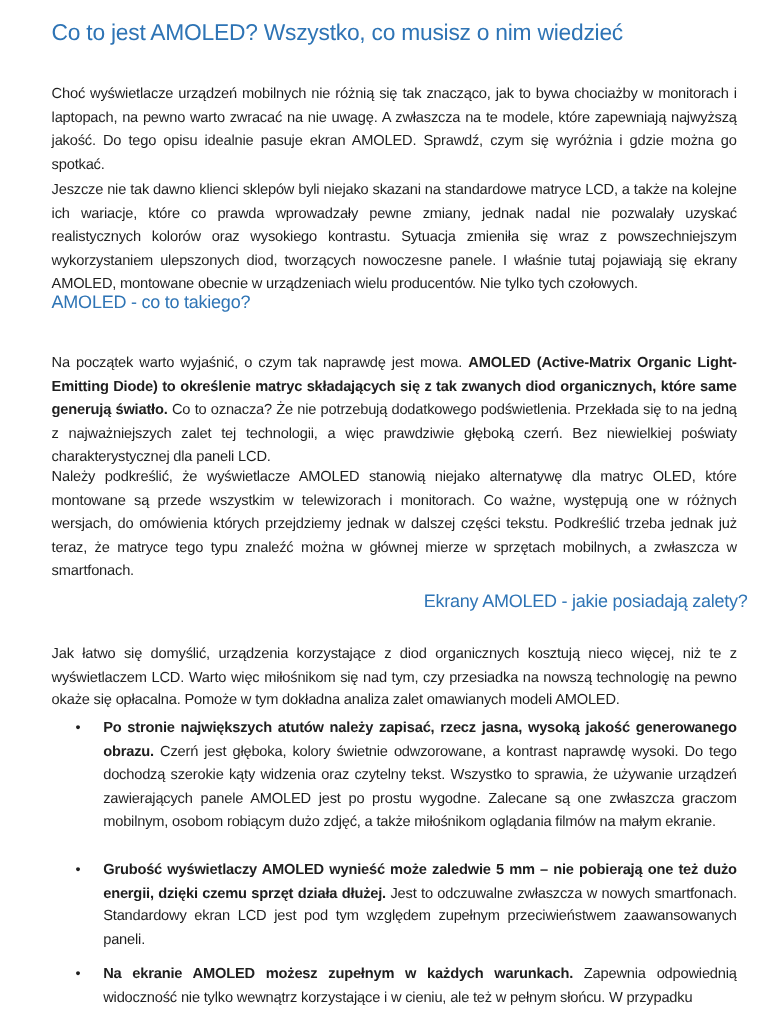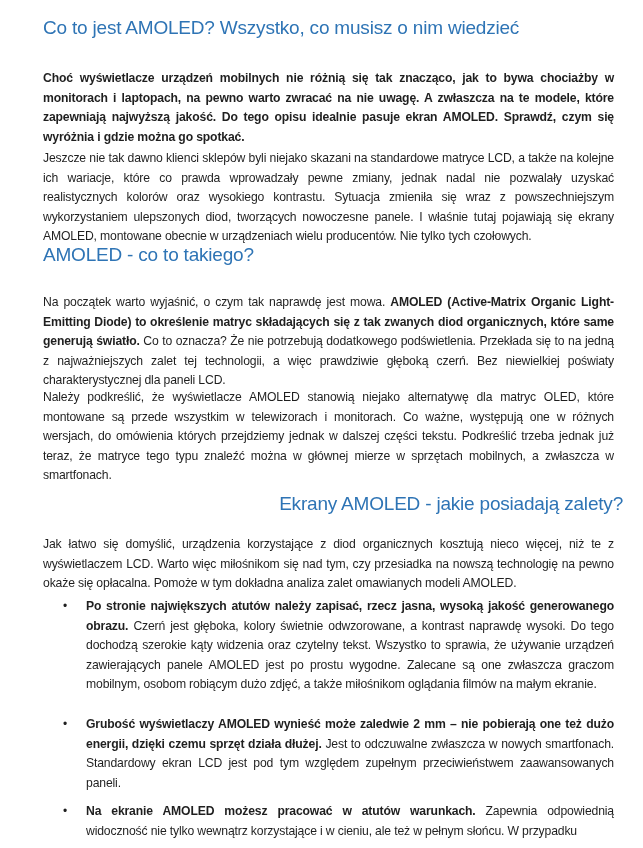--- a/index.html
+++ b/index.html
@@ -8,21 +8,21 @@
       font-family: "Liberation Sans", sans-serif; color: #1f1f1f;
     }
     .page { position: absolute; left: 0; top: 0; width: 643px; height: 848px; }
     .h1 {
       position: absolute; left: 43px; top: 17px; width: 580px;
       font-size: 19px; color: #2e74b5; font-weight: normal; margin: 0;
       letter-spacing: -0.2px; white-space: nowrap;
     }
     .h2 {
       position: absolute; left: 43px; width: 580px;
-      font-size: 19px; color: #2e74b5; font-weight: normal; margin: 0;
+      font-size: 15px; color: #2e74b5; font-weight: normal; margin: 0;
       letter-spacing: -0.2px; white-space: nowrap;
     }
     .p {
       position: absolute; left: 43px; width: 571px;
       font-size: 12.2px; line-height: 19.6px; text-align: justify; margin: 0;
       letter-spacing: -0.15px;
     }
     .p b { font-weight: bold; }
     .li {
       position: absolute; left: 86px; width: 528px;
@@ -33,42 +33,42 @@
       position: absolute; left: -23px; top: 0; font-size: 12px; line-height: 19.6px;
     }
   </style>
 </head>
 <body>
 
 <div class="page">
 
   <h1 class="h1">Co to jest AMOLED? Wszystko, co musisz o nim wiedzieć</h1>
 
-  <p class="p" style="top:69px;font-weight:bold;">Choć wyświetlacze urządzeń mobilnych nie różnią się tak znacząco, jak to bywa chociażby w monitorach i laptopach, na pewno warto zwracać na nie uwagę. A zwłaszcza na te modele, które zapewniają najwyższą jakość. Do tego opisu idealnie pasuje ekran AMOLED. Sprawdź, czym się wyróżnia i gdzie można go spotkać.</p>
+  <p class="p" style="top:69px;">Choć wyświetlacze urządzeń mobilnych nie różnią się tak znacząco, jak to bywa chociażby w monitorach i laptopach, na pewno warto zwracać na nie uwagę. A zwłaszcza na te modele, które zapewniają najwyższą jakość. Do tego opisu idealnie pasuje ekran AMOLED. Sprawdź, czym się wyróżnia i gdzie można go spotkać.</p>
 
   <p class="p" style="top:149px;">Jeszcze nie tak dawno klienci sklepów byli niejako skazani na standardowe matryce LCD, a także na kolejne ich wariacje, które co prawda wprowadzały pewne zmiany, jednak nadal nie pozwalały uzyskać realistycznych kolorów oraz wysokiego kontrastu. Sytuacja zmieniła się wraz z powszechniejszym wykorzystaniem ulepszonych diod, tworzących nowoczesne panele. I właśnie tutaj pojawiają się ekrany AMOLED, montowane obecnie w urządzeniach wielu producentów. Nie tylko tych czołowych.</p>
 
   <h2 class="h2" style="top:244px;">AMOLED - co to takiego?</h2>
 
   <p class="p" style="top:293px;"><span>Na początek warto wyjaśnić, o czym tak naprawdę jest mowa. </span><b>AMOLED (Active-Matrix Organic Light-Emitting Diode) to określenie matryc składających się z tak zwanych diod organicznych, które same generują światło.</b><span> Co to oznacza? Że nie potrzebują dodatkowego podświetlenia. Przekłada się to na jedną z najważniejszych zalet tej technologii, a więc prawdziwie głęboką czerń. Bez niewielkiej poświaty charakterystycznej dla paneli LCD.</span></p>
 
   <p class="p" style="top:388px;">Należy podkreślić, że wyświetlacze AMOLED stanowią niejako alternatywę dla matryc OLED, które montowane są przede wszystkim w telewizorach i monitorach. Co ważne, występują one w różnych wersjach, do omówienia których przejdziemy jednak w dalszej części tekstu. Podkreślić trzeba jednak już teraz, że matryce tego typu znaleźć można w głównej mierze w sprzętach mobilnych, a zwłaszcza w smartfonach.</p>
 
   <h2 class="h2" style="top:493px;text-align:right;">Ekrany AMOLED - jakie posiadają zalety?</h2>
 
   <p class="p" style="top:535px;">Jak łatwo się domyślić, urządzenia korzystające z diod organicznych kosztują nieco więcej, niż te z wyświetlaczem LCD. Warto więc miłośnikom się nad tym, czy przesiadka na nowszą technologię na pewno okaże się opłacalna. Pomoże w tym dokładna analiza zalet omawianych modeli AMOLED.</p>
 
   <div class="li" style="top:597px;">
     <span class="bullet">•</span>
     <b>Po stronie największych atutów należy zapisać, rzecz jasna, wysoką jakość generowanego obrazu.</b><span> Czerń jest głęboka, kolory świetnie odwzorowane, a kontrast naprawdę wysoki. Do tego dochodzą szerokie kąty widzenia oraz czytelny tekst. Wszystko to sprawia, że używanie urządzeń zawierających panele AMOLED jest po prostu wygodne. Zalecane są one zwłaszcza graczom mobilnym, osobom robiącym dużo zdjęć, a także miłośnikom oglądania filmów na małym ekranie.</span>
   </div>
 
   <div class="li" style="top:715px;">
     <span class="bullet">•</span>
-    <b>Grubość wyświetlaczy AMOLED wynieść może zaledwie 2 mm – nie pobierają one też dużo energii, dzięki czemu sprzęt działa dłużej.</b><span> Jest to odczuwalne zwłaszcza w nowych smartfonach. Standardowy ekran LCD jest pod tym względem zupełnym przeciwieństwem zaawansowanych paneli.</span>
+    <b>Grubość wyświetlaczy AMOLED wynieść może zaledwie 5 mm – nie pobierają one też dużo energii, dzięki czemu sprzęt działa dłużej.</b><span> Jest to odczuwalne zwłaszcza w nowych smartfonach. Standardowy ekran LCD jest pod tym względem zupełnym przeciwieństwem zaawansowanych paneli.</span>
   </div>
 
   <div class="li" style="top:802px;">
     <span class="bullet">•</span>
-    <b>Na ekranie AMOLED możesz pracować w atutów warunkach.</b><span> Zapewnia odpowiednią widoczność nie tylko wewnątrz korzystające i w cieniu, ale też w pełnym słońcu. W przypadku</span>
+    <b>Na ekranie AMOLED możesz zupełnym w każdych warunkach.</b><span> Zapewnia odpowiednią widoczność nie tylko wewnątrz korzystające i w cieniu, ale też w pełnym słońcu. W przypadku</span>
   </div>
 
 </div>
 
 </body></html>

